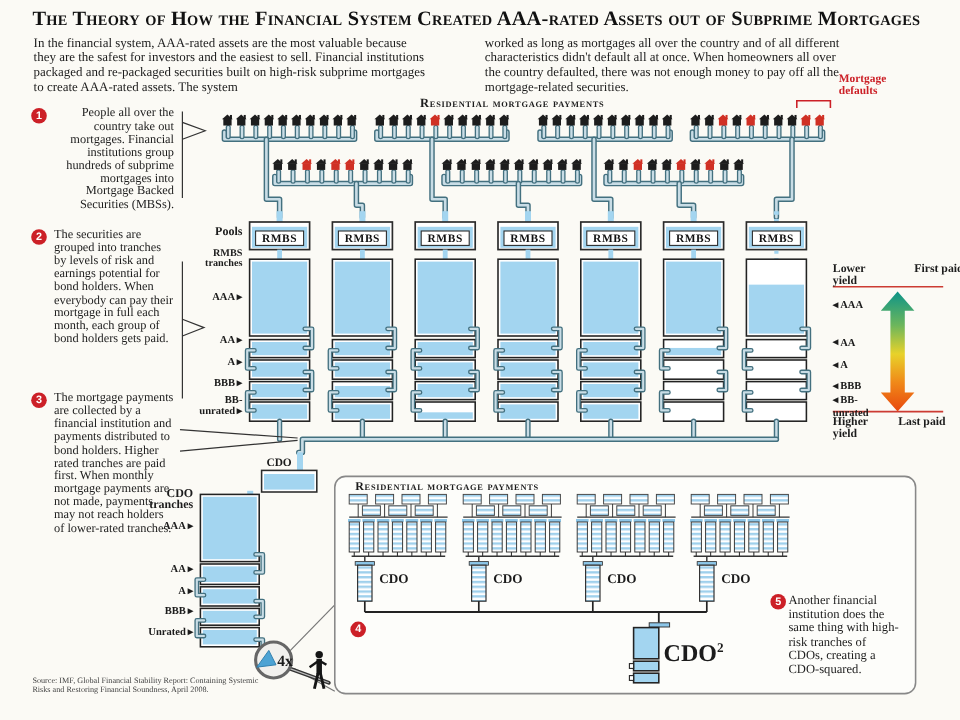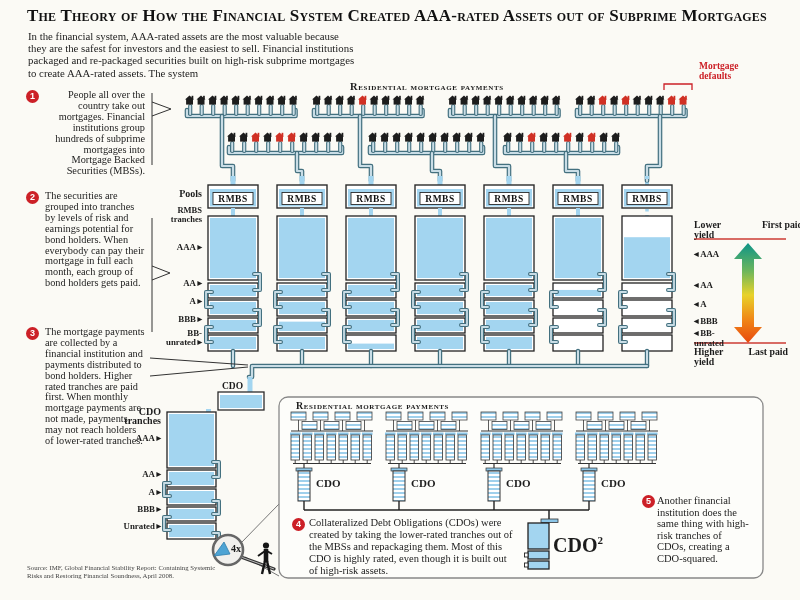--- a/index.html
+++ b/index.html
@@ -1009,39 +1009,39 @@
       </g>
       <g>
         <path d="M694,239 H786" stroke="#cc3b33" stroke-width="1.3"></path>
         <path d="M694,343 H786" stroke="#cc3b33" stroke-width="1.3"></path>
         <path d="M748,243 L762,259 L754,259 L754,327 L762,327 L748,343 L734,327 L742,327 L742,259 L734,259 Z" fill="url(#yieldGrad)"></path>
       </g>
     </svg>
 
   <div class="abs title" style="left:27px;top:6px;width:760px;">The Theory of How the Financial System Created AAA-rated Assets out of Subprime Mortgages</div>
   <div class="abs intro" style="left:28px;top:30px;width:327px;font-family:Liberation Serif, serif;">In the financial system, AAA-rated assets are the most valuable because they are the safest for investors and the easiest to sell. Financial institutions packaged and re-packaged securities built on high-risk subprime mortgages to create AAA-rated assets. The system</div>
+  <div class="abs intro" style="left:404px;top:30px;width:305px;">worked as long as mortgages all over the country and of all different characteristics didn't default all at once.  When homeowners all over the country defaulted, there was not enough money to pay off all the mortgage-related securities.</div>
 
   <div class="abs badge" style="left:26px;top:90px;">1</div>
   <div class="abs steptext" style="left:45px;top:90px;width:100px;text-align:right;">People all over the country take out mortgages. Financial institutions group hundreds of subprime mortgages into Mortgage Backed Securities (MBSs).</div>
   <div class="abs badge" style="left:26px;top:191px;">2</div>
   <div class="abs steptext" style="left:45px;top:191px;width:100px;">The securities are grouped into tranches by levels of risk and earnings potential for bond holders. When everybody can pay their mortgage in full each month, each group of bond holders gets paid.</div>
   <div class="abs badge" style="left:26px;top:327px;">3</div>
   <div class="abs steptext" style="left:45px;top:327px;width:102px;">The mortgage payments are collected by a financial institution and payments distributed to bond holders. Higher rated tranches are paid first. When monthly mortgage payments are not made, payments may not reach holders of lower-rated tranches.</div>
   <div class="abs badge" style="left:292px;top:518px;">4</div>
-  <div class="abs steptext" style="left:309px;top:517px;width:206px;font-size:10.5px;line-height:11.9px;">Collateralized Debt Obligations (CDOs) were created by taking the lower-rated tranches out of the MBSs and repackaging them. Most of this CDO is highly rated, even though it is built out of high-risk assets.</div>
   <div class="abs badge" style="left:642px;top:495px;">5</div>
   <div class="abs steptext" style="left:657px;top:495px;width:92px;font-size:10.5px;line-height:11.5px;">Another financial institution does the same thing with high-risk tranches of CDOs, creating a CDO-squared.</div>
 
   <div class="abs smallcaps" style="left:350px;top:81px;font-size:10.5px;">Residential mortgage payments</div>
   <div class="abs lbl red" style="left:699px;top:61px;width:62px;font-size:9.5px;line-height:10px;">Mortgage defaults</div>
   <div class="abs lbl rt" style="left:150px;top:188px;width:52px;font-size:10px;">Pools</div>
   <div class="abs lbl rt" style="left:158px;top:206px;width:44px;font-size:8.5px;line-height:9px;">RMBS tranches</div>
   <div class="abs lbl rt" style="left:103px;top:407px;width:58px;font-size:10px;line-height:9px;">CDO tranches</div>
   <div class="abs lbl" style="left:222px;top:381px;font-size:9.5px;">CDO</div>
-  <div class="abs lbl" style="left:231px;top:543px;font-size:10px;">4x</div>
+  <div class="abs lbl" style="left:231px;top:543px;font-size:13px;">4x</div>
 
   <div class="abs yieldlbl" style="left:694px;top:220px;width:42px;">Lower yield</div>
   <div class="abs yieldlbl rt" style="left:755px;top:220px;width:48px;">First paid</div>
   <div class="abs yieldlbl" style="left:694px;top:347px;width:42px;">Higher yield</div>
   <div class="abs yieldlbl rt" style="left:740px;top:347px;width:48px;">Last paid</div>
 
   <div class="abs smallcaps" style="left:296px;top:400px;font-size:10px;">Residential mortgage payments</div>
   <div class="abs cdo2" style="left:553px;top:534px;"><span>CDO</span><sup>2</sup></div>
 
   <div class="abs source" style="left:27px;top:564px;width:205px;">Source: IMF, Global Financial Stability Report: Containing Systemic Risks and Restoring Financial Soundness, April 2008.</div>

